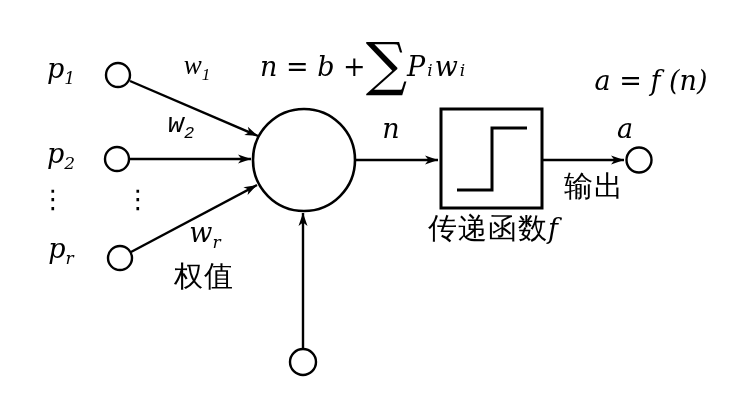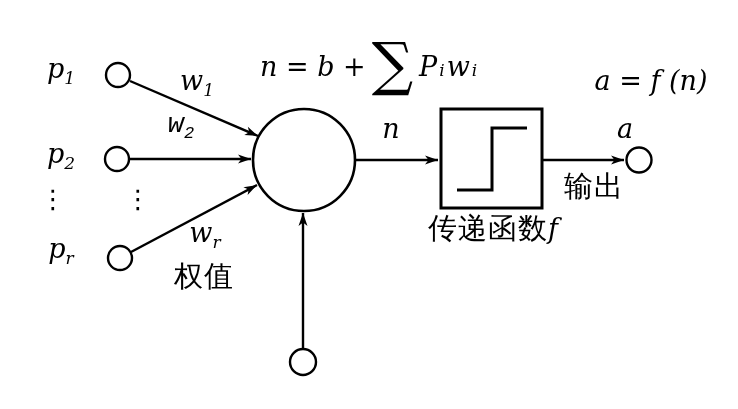--- a/index.html
+++ b/index.html
@@ -39,21 +39,20 @@
     font-size:26px;
     font-style:normal;
     font-family:"DejaVu Sans","Liberation Sans",sans-serif;
   }
   #net-formula{
     position:absolute;
     left:260px;top:36px;
     height:60px;
     display:flex;
     align-items:center;
-    gap:6px;
   }
   .sigma{
     font-family:"DejaVu Serif","Liberation Serif",serif;
     font-style:normal;
     font-size:58px;
     line-height:0.9;
     position:relative;
     top:-2px;
   }
   .formula-caption{display:flex;align-items:baseline;gap:2px;}
@@ -110,21 +109,21 @@
   <div class="label math" style="left:61px;top:71px;">
     <span>p</span><sub>1</sub>
   </div>
   <div class="label math" style="left:61px;top:156px;">
     <span>p</span><sub>2</sub>
   </div>
   <div class="label math" style="left:61px;top:251px;">
     <span>p</span><sub>r</sub>
   </div>
 
-  <div class="label math" style="left:197px;top:83px;">
+  <div class="label math" style="left:197px;top:67px;font-family:Liberation Serif, serif;">
     <span>w</span><sub>1</sub>
   </div>
   <div class="label math" style="left:181px;top:127px;font-family:Liberation Mono, monospace;">
     <span>w</span><sub>2</sub>
   </div>
   <div class="label math" style="left:205px;top:235px;">
     <span>w</span><sub>r</sub>
   </div>
 
   <div class="label dots" style="left:53px;top:199px;">⋮</div>

